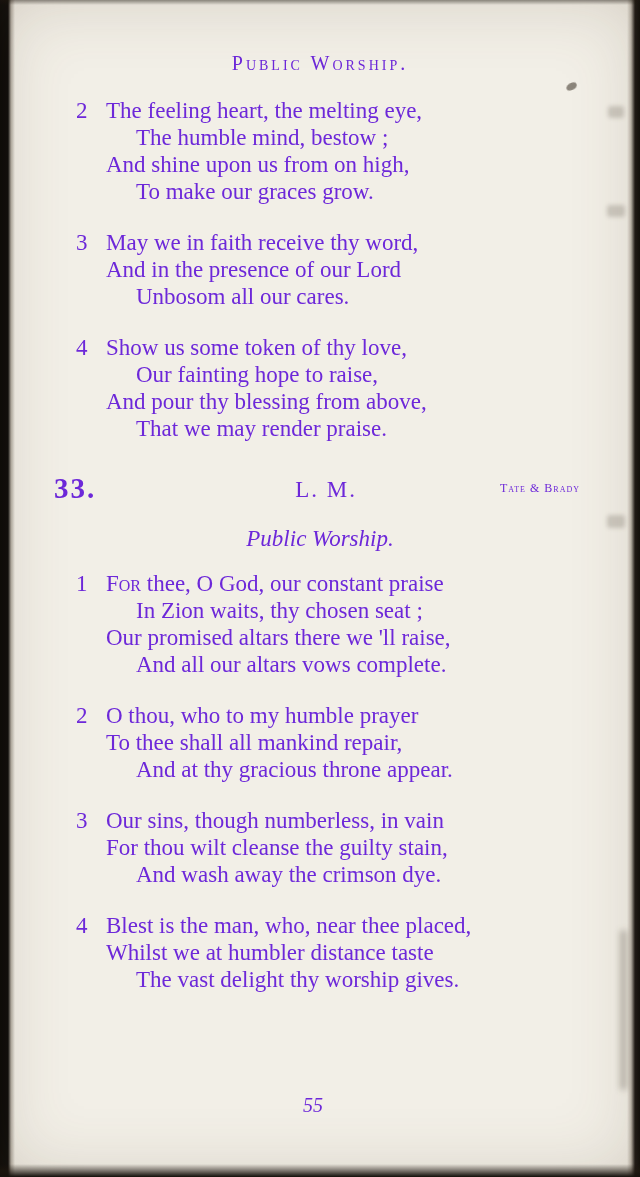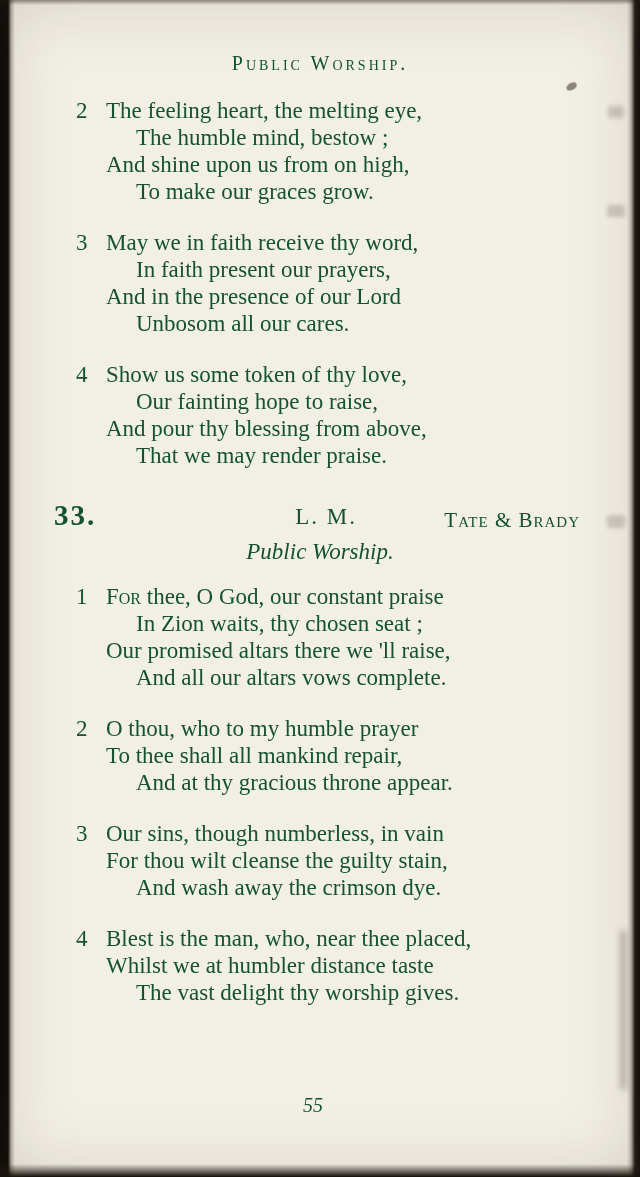--- a/index.html
+++ b/index.html
@@ -3,21 +3,21 @@
 <meta charset="utf-8">
 <style>
   * { box-sizing: border-box; margin: 0; padding: 0; }
   html, body { background: #6b6761; }
   .page {
     position: relative;
     width: 640px;
     height: 1177px;
     margin: 0 auto;
     background: #f2efe7;
-    color: #14532d;
+    color: #6d28d9;
     font-family: "Liberation Serif", "DejaVu Serif", serif;
     overflow: hidden;
   }
   .vignette {
     position: absolute; inset: 0;
     box-shadow: inset 0 0 70px rgba(95,75,48,0.20);
     pointer-events: none;
     z-index: 5;
   }
   
@@ -62,32 +62,32 @@
     display: flex;
     font-size: 23px;
     line-height: 27px;
     margin-bottom: 24px;
   }
   .vnum { flex: 0 0 30px; }
   .vlines { flex: 1; }
   .vline.indent { padding-left: 30px; }
   .smallcaps { font-variant: small-caps; }
 
-  .hymn-heading { position: relative; height: 40px; margin-top: 30px; margin-bottom: 0; }
+  .hymn-heading { position: relative; height: 40px; margin-top: 30px; margin-bottom: 14px; }
   .hymn-number {
     position: absolute; left: 54px; top: 0;
     font-size: 29px; font-weight: bold; letter-spacing: 2px;
   }
   .hymn-meter {
     position: absolute; left: 0; right: 0; top: 5px;
     text-align: center; font-size: 23px; letter-spacing: 2px; padding-left: 12px;
   }
   .hymn-attribution {
     position: absolute; right: 60px; top: 9px;
-    font-size: 21px; font-variant: small-caps; letter-spacing: 1px;
+    font-size: 12px; font-variant: small-caps; letter-spacing: 1px;
   }
   .hymn-title {
     text-align: center;
     font-style: italic;
     font-size: 23px;
     margin-bottom: 18px;
   }
   .footer {
     position: absolute; left: 0; right: 14px; bottom: 60px;
     text-align: center; font-size: 20px; font-style: italic;
@@ -109,21 +109,20 @@
         <div class="vline indent">The humble mind, bestow ;</div>
         <div class="vline">And shine upon us from on high,</div>
         <div class="vline indent">To make our graces grow.</div>
       </div>
     </div>
 
     <div class="verse">
       <span class="vnum">3</span>
       <div class="vlines">
         <div class="vline">May we in faith receive thy word,</div>
-        <div class="vline indent">In faith present our prayers,</div>
         <div class="vline">And in the presence of our Lord</div>
         <div class="vline indent">Unbosom all our cares.</div>
       </div>
     </div>
 
     <div class="verse">
       <span class="vnum">4</span>
       <div class="vlines">
         <div class="vline">Show us some token of thy love,</div>
         <div class="vline indent">Our fainting hope to raise,</div>

